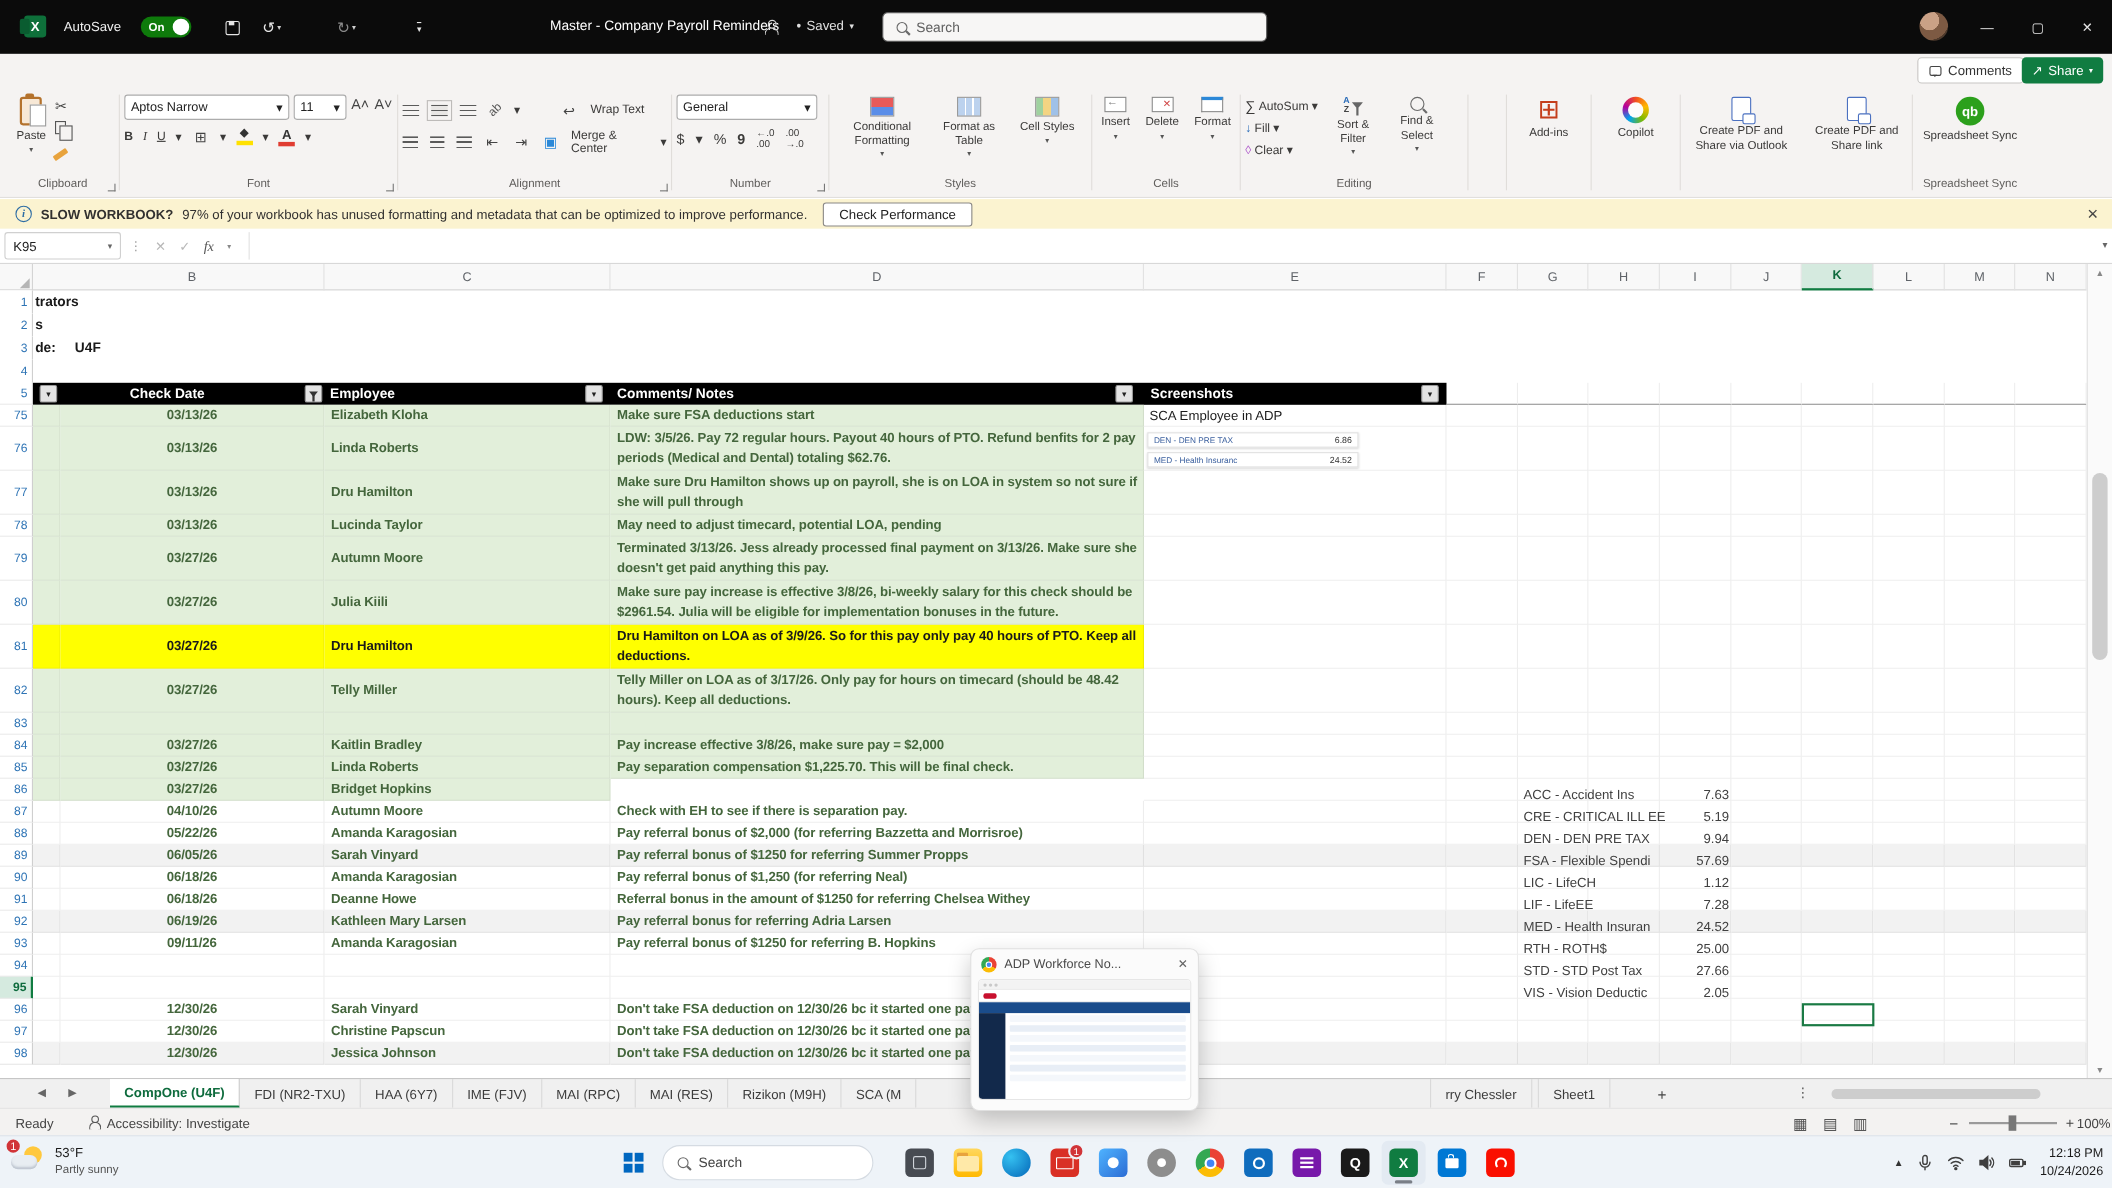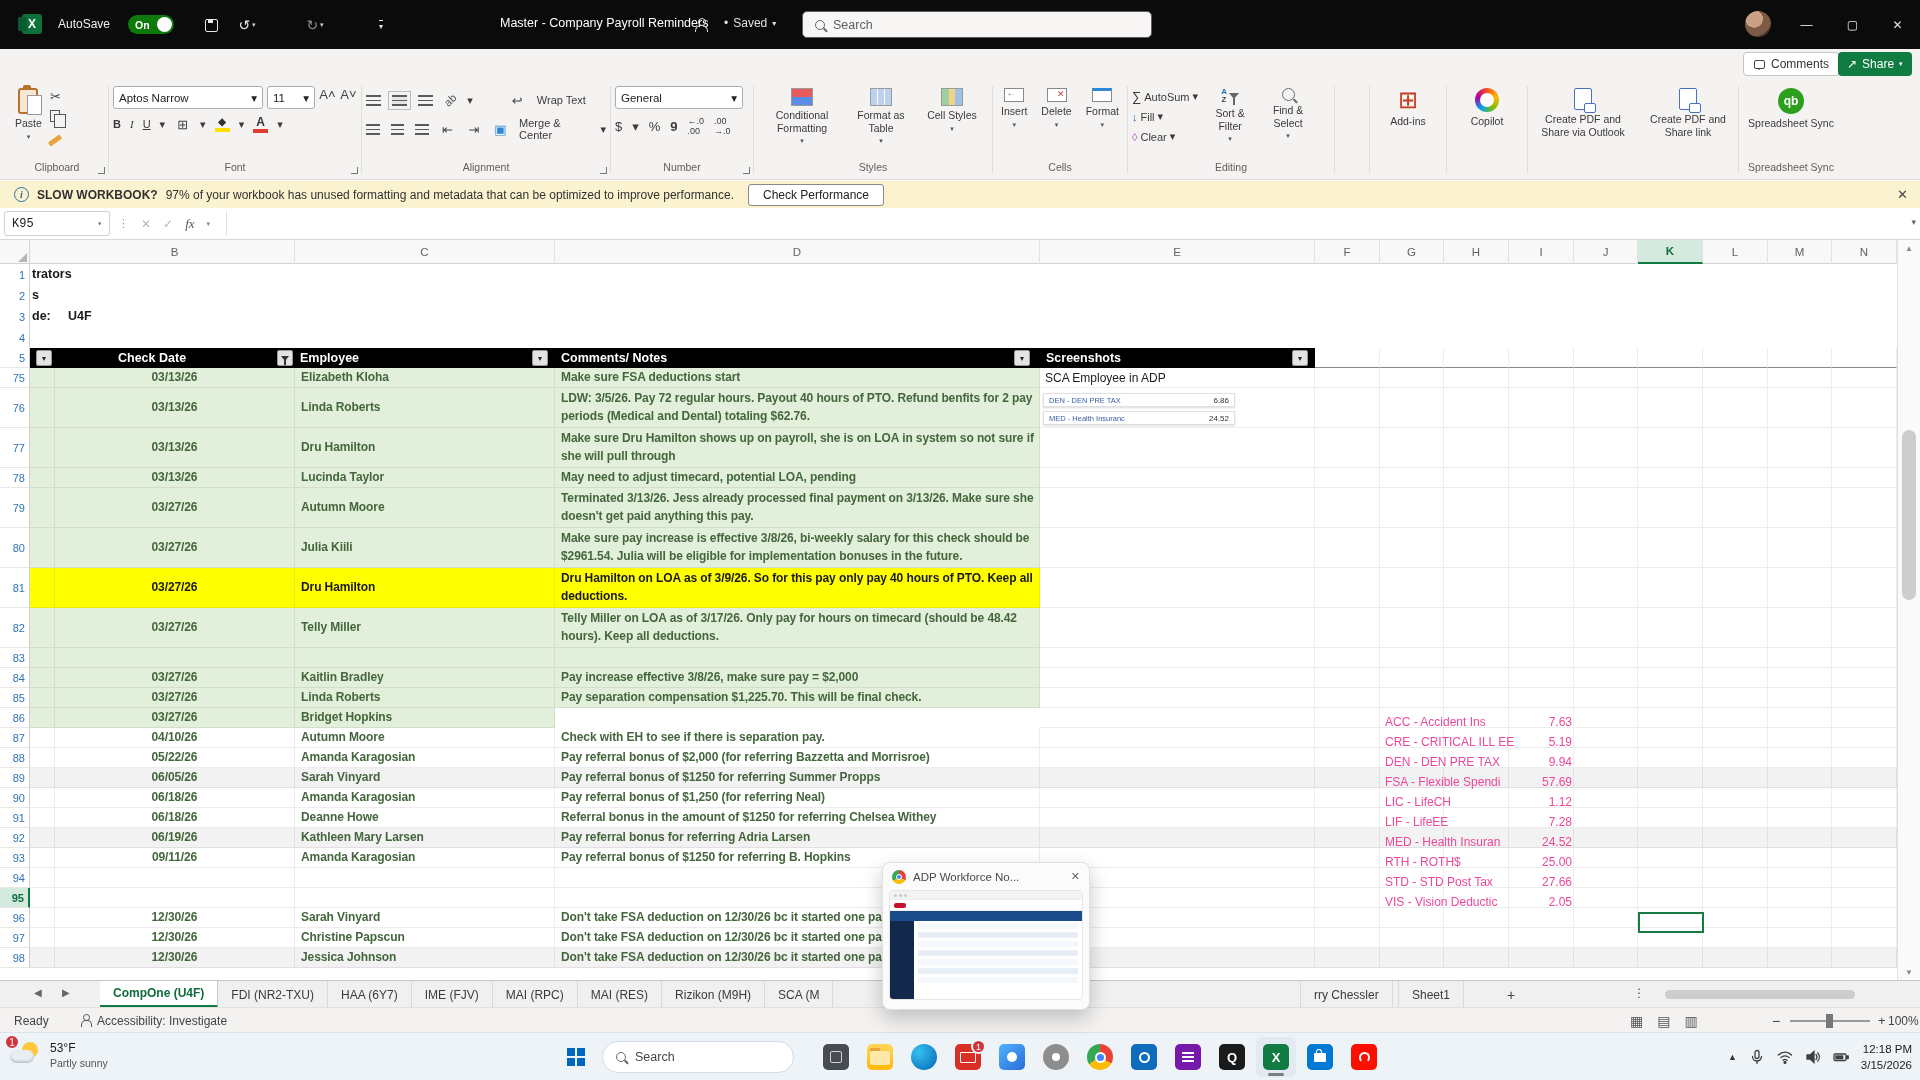--- a/index.html
+++ b/index.html
@@ -89,21 +89,21 @@
 
   
   .warnbar { position:absolute; top:181px; left:0; width:1920px; height:27px; background:#FBF3D0; display:flex; align-items:center; font-size:12px; color:#323130; }
   .info-ic { width:15px; height:15px; border:1.4px solid #2E6DA4; border-radius:50%; color:#2E6DA4; font-size:10px; font-weight:700; display:flex; align-items:center; justify-content:center; margin:0 8px 0 14px; font-family:"Liberation Serif",serif; font-style:italic; }
   .warn-title { font-weight:700; margin-right:8px; }
   .warn-btn { margin-left:14px; background:#fff; border:1px solid #8a8886; border-radius:3px; padding:3px 14px; font-size:12px; color:#222; }
   .warn-close { position:absolute; right:12px; color:#444; font-size:13px; }
 
   
   .formulabar { position:absolute; top:208px; left:0; width:1920px; height:32px; background:#fff; border-bottom:1px solid #d8d8d8; }
-  .namebox { position:absolute; left:4px; top:3px; width:106px; height:25px; border:1px solid #d0d0d0; border-radius:3px; display:flex; align-items:center; justify-content:space-between; padding:0 7px; font-size:12px; color:#222;font-family:Liberation Mono, monospace; }
+  .namebox { position:absolute; left:4px; top:3px; width:106px; height:25px; border:1px solid #d0d0d0; border-radius:3px; display:flex; align-items:center; justify-content:space-between; padding:0 7px; font-size:12px; color:#222; }
   .namebox .mini-car { font-size:8px; color:#666; }
   .fbtns { position:absolute; left:118px; top:3px; height:25px; display:flex; align-items:center; gap:12px; font-size:12px; color:#b8b8b8; }
   .fbtns .dots { color:#999; font-size:11px; }
   .fx { font-family:"Liberation Serif", serif; font-style:italic; color:#555; font-size:13px; }
   .finput { position:absolute; left:226px; top:3px; width:1664px; height:25px; border-left:1px solid #e2e2e2; }
   .fb-exp { position:absolute; right:4px; top:9px; font-size:9px; color:#666; }
 
   
   #sheet { position:absolute; top:240px; left:0; width:1920px; height:740px; background:#fff; }
   .colletters { position:absolute; top:0; left:0; width:1897px; height:24px; background:#f8f8f8; border-bottom:1px solid #d4d4d4; }
@@ -128,21 +128,21 @@
   .hdrtext { position:absolute; top:0; height:100%; display:flex; align-items:center; color:#fff; font-size:12.5px; font-weight:700; }
   .hdrbtn { position:absolute; top:2px; width:16px; height:16px; background:#E3E3E3; border:1px solid #999; border-radius:2px; display:flex; align-items:center; justify-content:center; font-size:8px; color:#222; }
   .fun { width:0; height:0; border:4px solid transparent; border-top:5px solid #333; position:relative; top:2px; }
   .fun::after { content:""; position:absolute; left:-1px; top:-2px; width:2px; height:6px; background:#333; }
   .toptext { position:absolute; font-size:12.5px; font-weight:700; color:#1a1a1a; background:#fff; padding-right:3px; white-space:nowrap; }
   .shotcap { font-size:12px; color:#1c1c1c; font-weight:500; padding-left:5px; }
   .mini { position:absolute; left:3px; width:192px; height:14px; background:#fff; border:1px solid #e0e0e0; box-shadow:0 1px 2px rgba(0,0,0,.15); display:flex; align-items:center; justify-content:space-between; padding:0 5px; }
   .mini .ml { font-size:7.5px; color:#3A5F9E; }
   .mini .mv { font-size:8px; color:#333; }
   #deductions { position:absolute; left:1385px; top:472px; width:187px; }
-  .dedrow { height:20px; display:flex; align-items:center; justify-content:space-between; font-size:12px; color:#ec4899; }
+  .dedrow { height:20px; display:flex; align-items:center; justify-content:space-between; font-size:12px; color:#404040; }
   #selbox { position:absolute; left:1638px; top:672px; width:66px; height:21px; border:2px solid #1a7a44; background:transparent; z-index:5; }
   .vscroll { position:absolute; left:1897px; top:0; width:23px; height:740px; background:#FAFAFA; border-left:1px solid #e0e0e0; }
   .vscroll .arr { position:absolute; left:0; width:22px; height:16px; display:flex; align-items:center; justify-content:center; color:#888; font-size:8px; }
   .vthumb { position:absolute; left:4px; top:190px; width:14px; height:170px; background:#cdcdcd; border-radius:7px; }
 
   
   .tabbar { position:absolute; top:980px; left:0; width:1920px; height:27px; background:#F0F0F0; border-top:1px solid #c6c6c6; font-size:12px; }
   .tabnav { position:absolute; top:6px; color:#666; font-size:10px; }
   #tabs-left { position:absolute; left:100px; top:0; height:27px; display:flex; }
   .stab { height:27px; display:flex; align-items:center; padding:0 13px; color:#3b3b3b; border-right:1px solid #d9d9d9; white-space:nowrap; }
@@ -1378,18 +1378,18 @@
           <path d="M2 6h3l4-3.5v11L5 10H2z" fill="#3f3f3f"></path>
           <path d="M11 5.5a4 4 0 0 1 0 5 M12.8 3.8a6.5 6.5 0 0 1 0 8.4"></path>
         </svg>
       <svg class="tico" viewBox="0 0 16 16">
           <rect x="1" y="5" width="12" height="6.5" rx="1.2"></rect>
           <rect x="13.6" y="7" width="1.6" height="2.5" fill="#3f3f3f"></rect>
           <rect x="2.3" y="6.3" width="8" height="4" fill="#3f3f3f" stroke="none"></rect>
         </svg>
       <div class="clock">
         <div>12:18 PM</div>
-        <div>3/15/2026</div>
+        <div>10/24/2026</div>
       </div>
     </div>
   </div>
 
 </div>
 
 </body></html>

